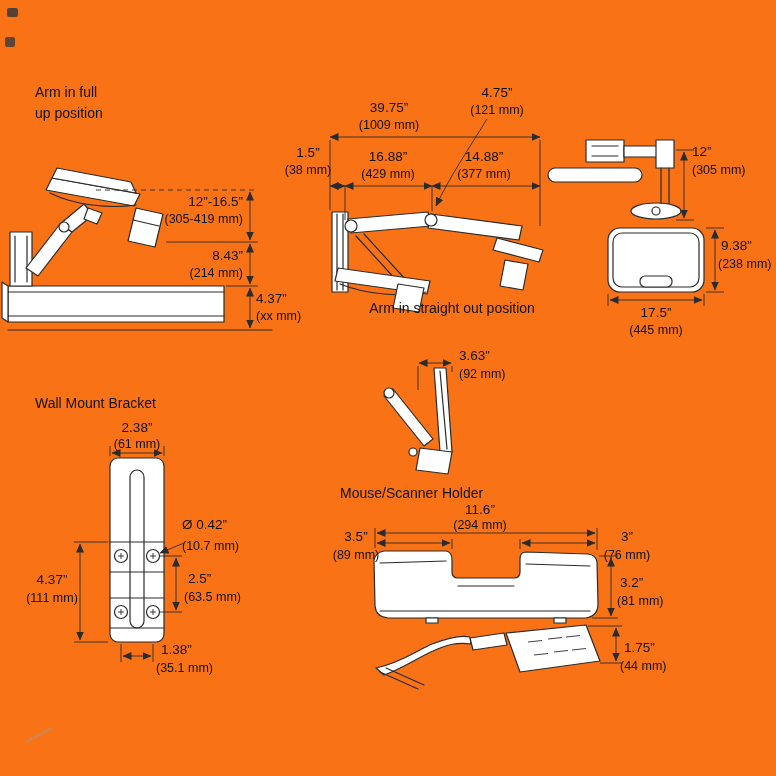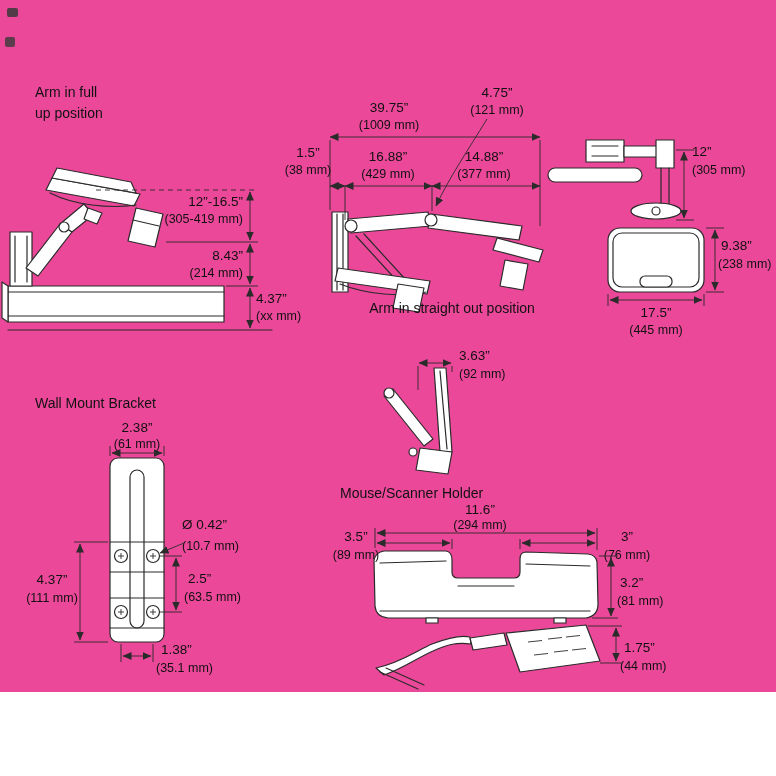--- a/index.html
+++ b/index.html
@@ -1,16 +1,16 @@
 <!DOCTYPE html>
 <html><head>
 <meta charset="utf-8">
 <style>
   html,body{margin:0;padding:0;background:#fff;}
-  #canvas{position:relative;width:776px;height:692px;background:#ec4899;overflow:hidden;}
+  #canvas{position:relative;width:776px;height:776px;background:#f97316;overflow:hidden;}
   svg{display:block;}
   .ln{fill:none;stroke:#2b2b2b;stroke-width:1.2;stroke-linejoin:round;stroke-linecap:round;}
   .fillw{fill:#ffffff;stroke:#2b2b2b;stroke-width:1.2;stroke-linejoin:round;}
   .dim{fill:none;stroke:#2b2b2b;stroke-width:0.9;}
   .dash{stroke-dasharray:5 4;}
   .txt{font-family:"Liberation Sans",sans-serif;font-size:13.5px;fill:#111111;}
   .mm{font-size:12.5px;}
   .title{font-size:14px;}
 </style>
 </head>

